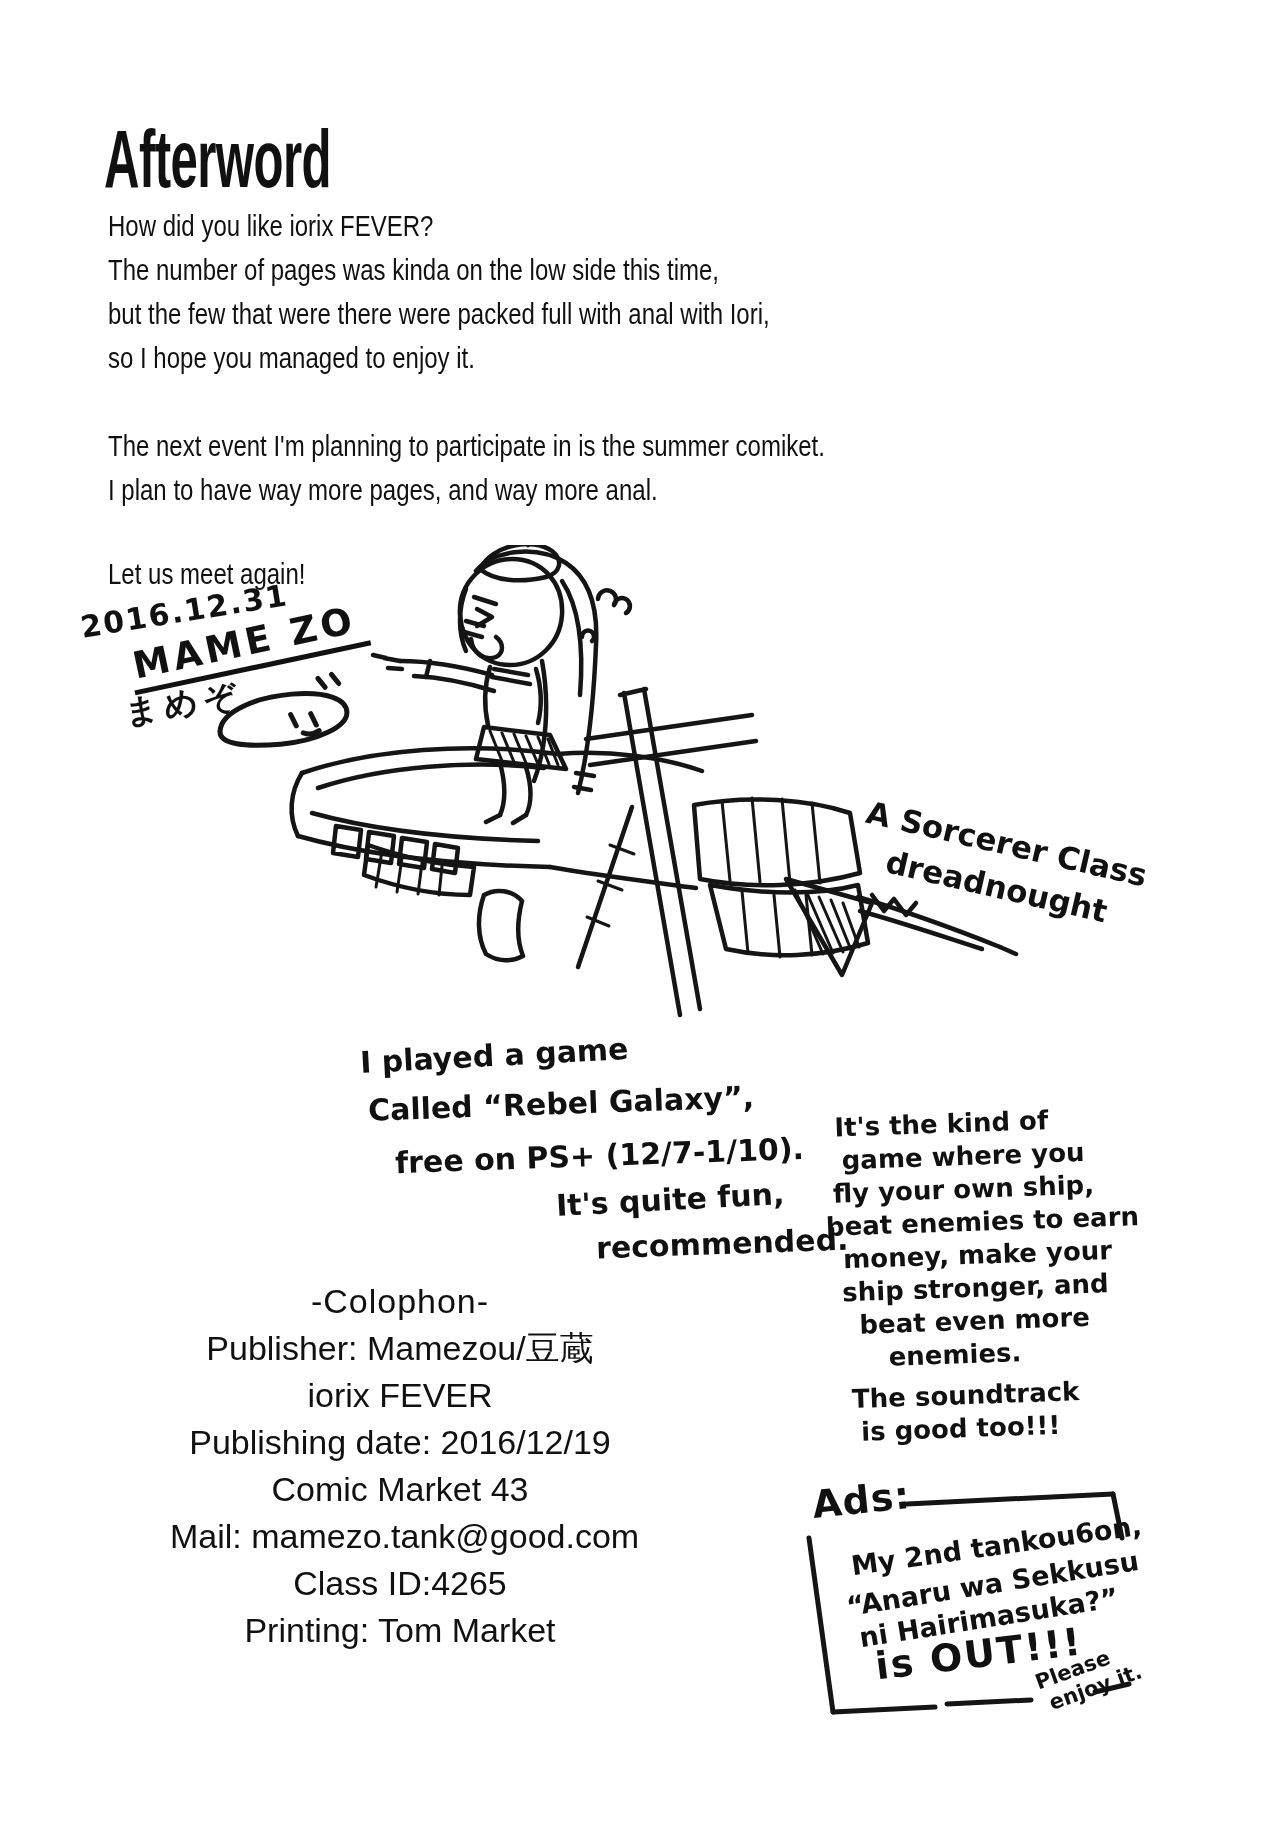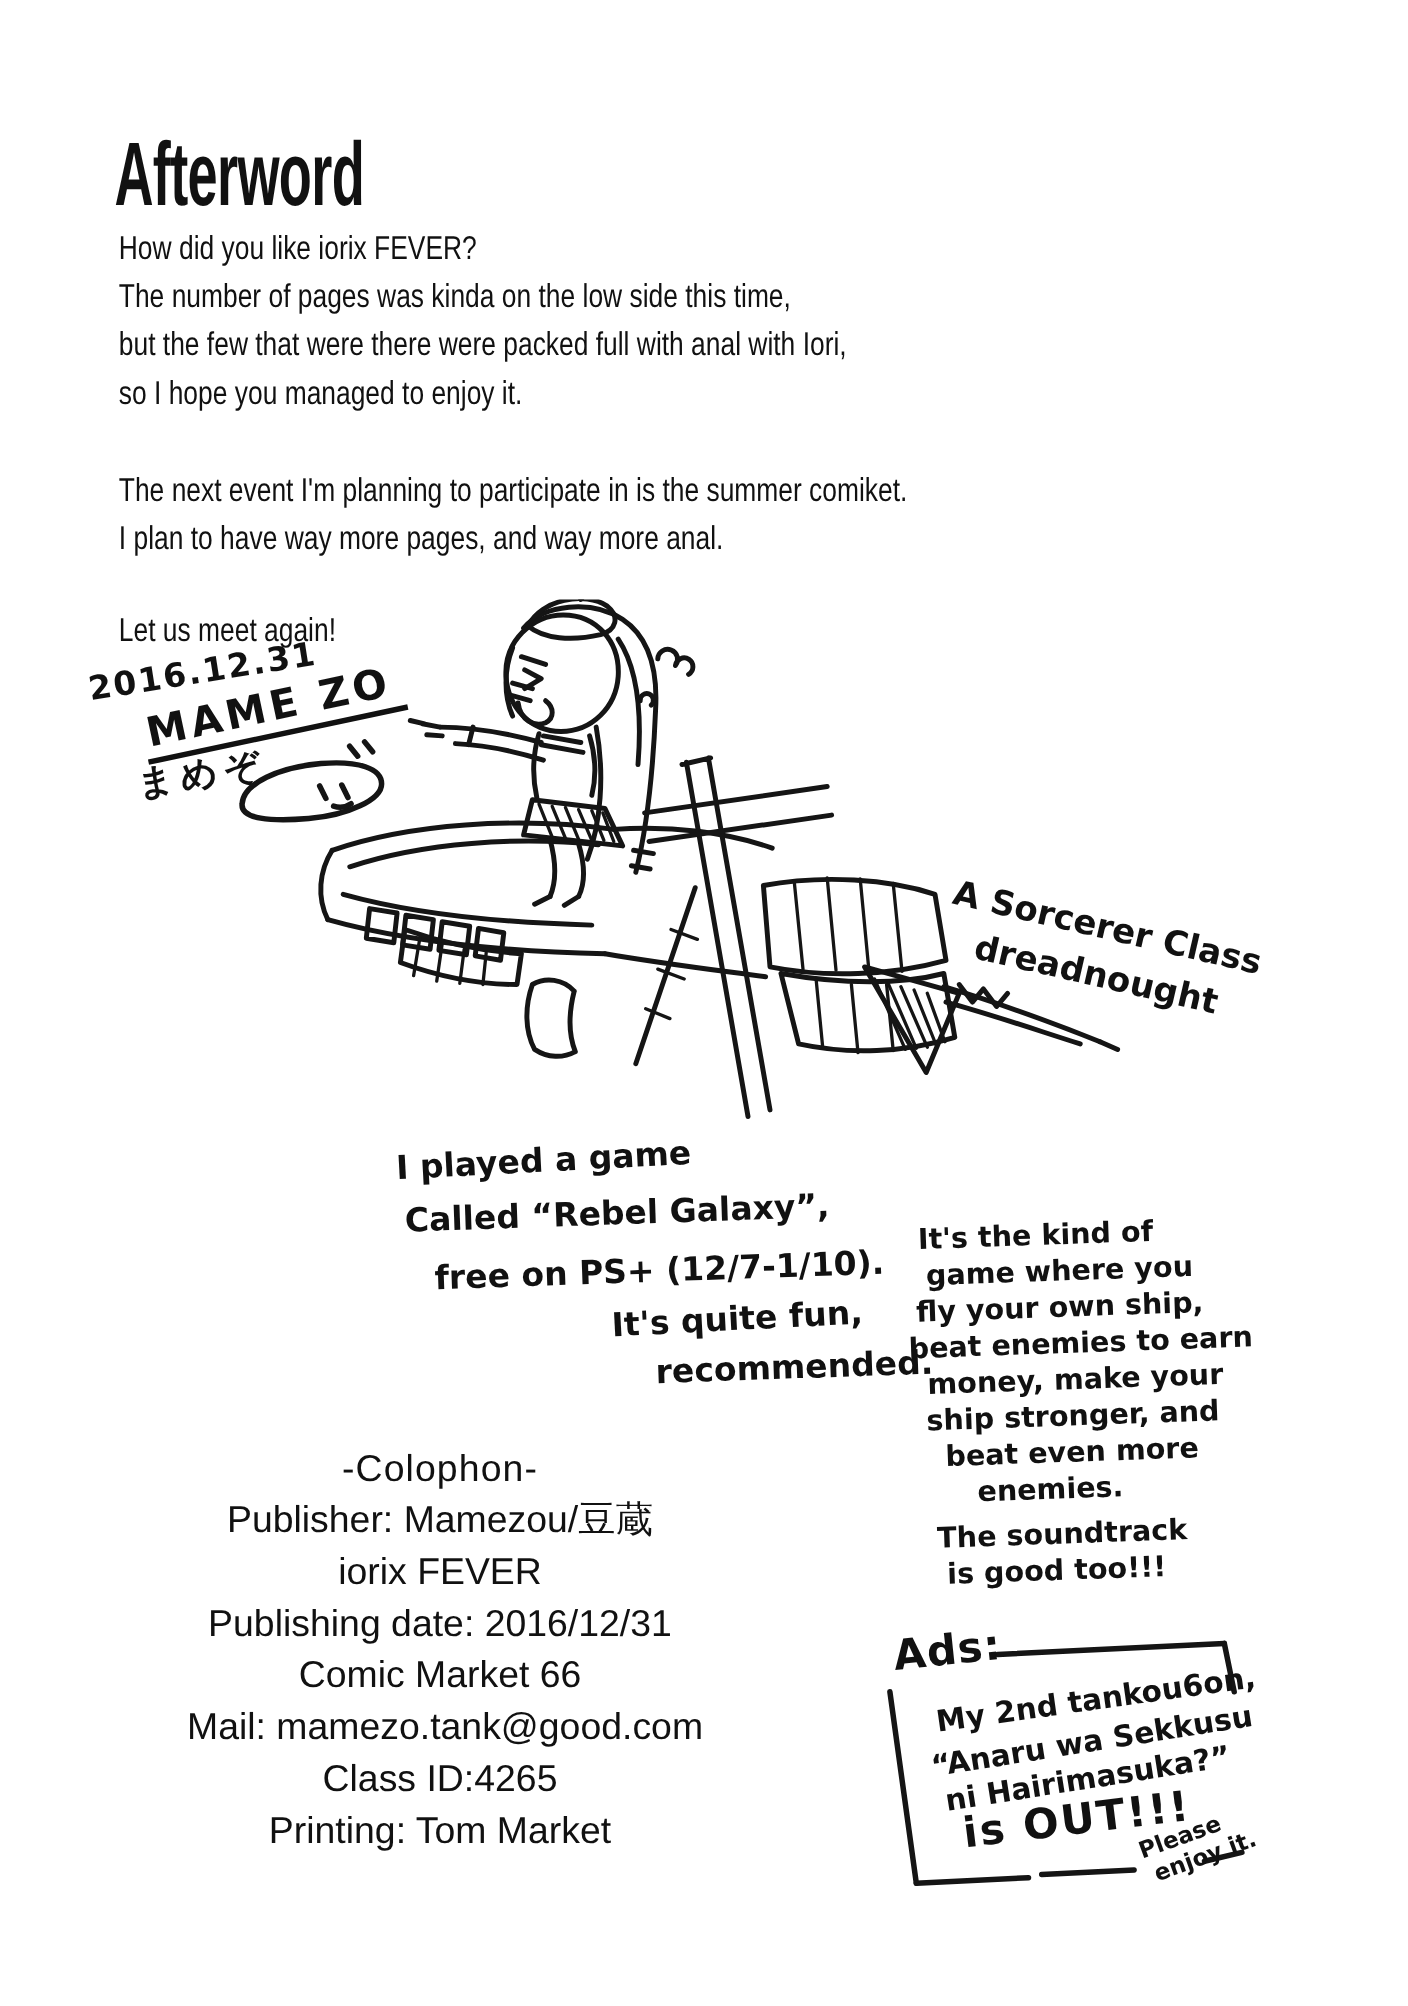--- a/index.html
+++ b/index.html
@@ -177,26 +177,26 @@
     <div class="note-line" style="margin-left:8px;">fly your own ship,</div>
     <div class="note-line" style="margin-left:0px;">beat enemies to earn</div>
     <div class="note-line" style="margin-left:16px;">money, make your</div>
     <div class="note-line" style="margin-left:14px;">ship stronger, and</div>
     <div class="note-line" style="margin-left:30px;">beat even more</div>
     <div class="note-line" style="margin-left:58px;">enemies.</div>
     <div class="note-line" style="margin-left:20px;margin-top:8px;">The soundtrack</div>
     <div class="note-line" style="margin-left:28px;">is good too!!!</div>
   </div>
 
-  <div class="abs print colophon" style="left:170px;top:1312px;">
+  <div class="abs print colophon" style="left:170px;top:1278px;">
     <div class="heading">-Colophon-</div>
     <div>Publisher: Mamezou/豆蔵</div>
     <div>iorix FEVER</div>
-    <div>Publishing date: 2016/12/31</div>
-    <div>Comic Market 66</div>
+    <div>Publishing date: 2016/12/19</div>
+    <div>Comic Market 43</div>
     <div>Mail: mamezo.tank@good.com</div>
     <div>Class ID:4265</div>
     <div>Printing: Tom Market</div>
   </div>
 
   <svg class="abs" style="left:795px;top:1480px;" width="340" height="250" viewBox="0 0 340 250">
     <g class="ink" stroke-width="5">
       <path d="M112,24 L318,14"></path>
       <path d="M318,14 L327,58"></path>
       <path d="M14,58 L38,232"></path>

